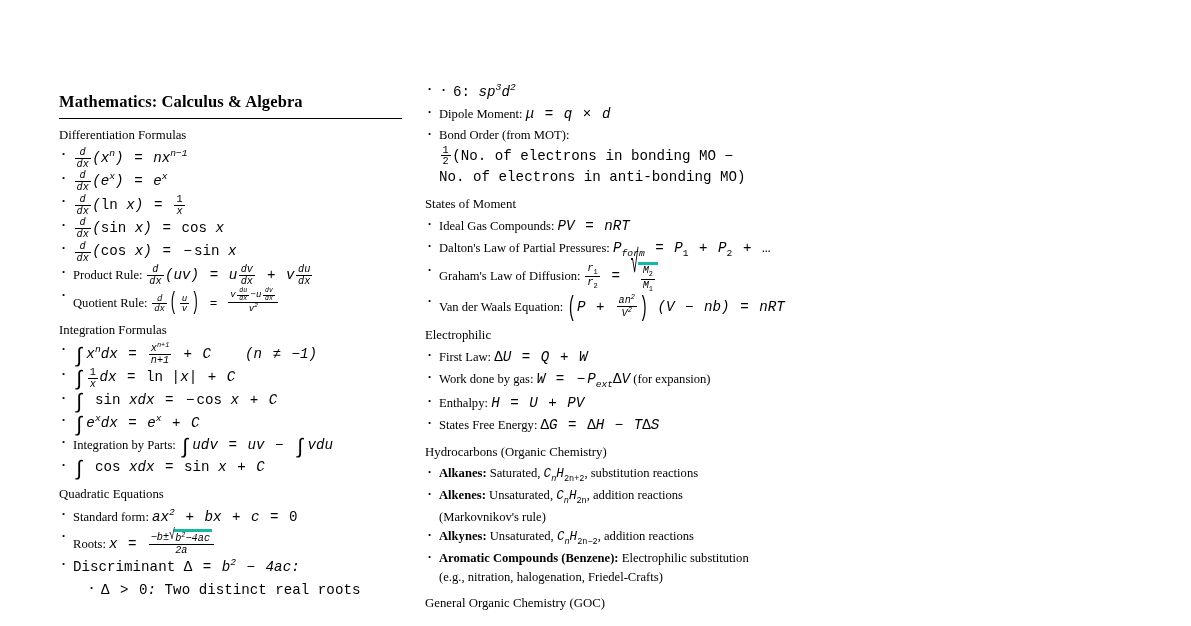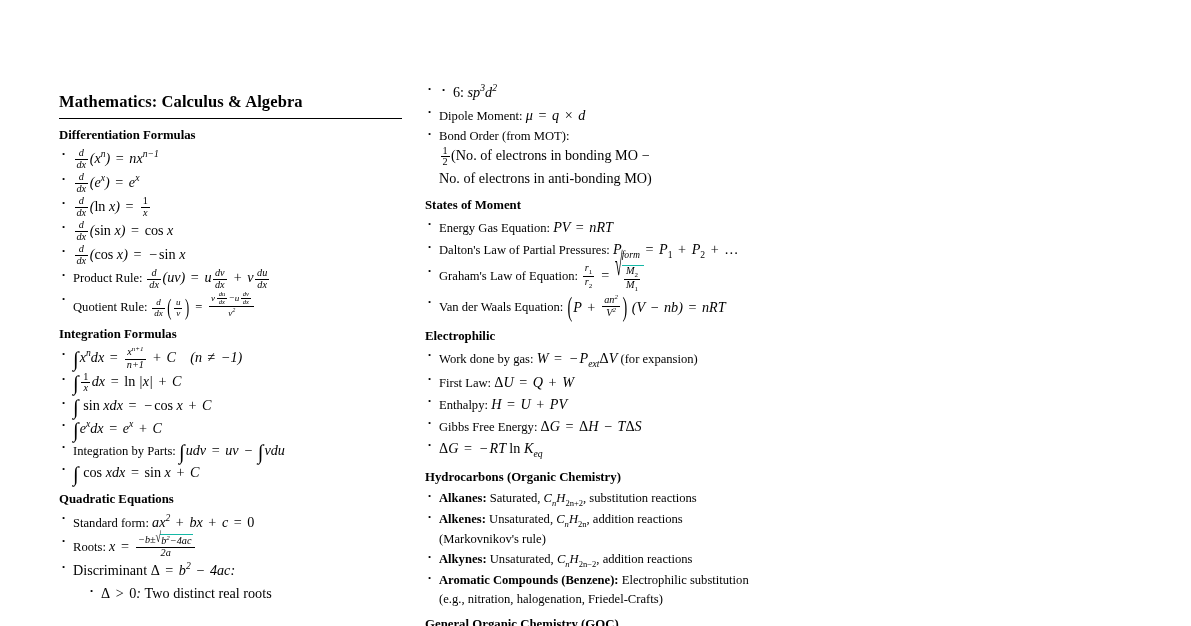--- a/index.html
+++ b/index.html
@@ -54,21 +54,21 @@
   }
   .title-rule {
     border: none;
     border-top: 1.6px solid #000;
     margin: 0 0 9px 0;
     width: 343px;
   }
 
   h2.section-title {
     font-size: 12.8px;
-    font-weight: bold;
+    font-weight: normal;
     margin: 9px 0 3px 0;
     line-height: 1.25;
     font-family: "Liberation Serif", "DejaVu Serif", serif;
   }
   h2.section-title.first { margin-top: 3px; }
 
   ul.flist {
     list-style: none;
     margin: 0;
     padding: 0;
@@ -106,21 +106,21 @@
     left: 3px;
     top: -0.5px;
     font-size: 9px;
     line-height: 2.0;
   }
 
   .lbl { font-weight: bold; margin-top: 33px; }
 
   
   .m {
-    font-family: Liberation Serif, serif;
+    font-family: Liberation Mono, monospace;
     font-style: italic;
     white-space: nowrap;
   }
   .m .up { font-style: normal; }
   .m .op { font-style: normal; padding: 0 2px; }
   .bigm { font-size: 14.2px; }
 
   sup, sub {
     font-size: 0.68em;
     font-style: italic;
@@ -150,21 +150,21 @@
   }
   .sqrt > .radical {
     font-size: 1.0em;
     display: inline-block;
     transform: scaleY(1.45) translateY(-0.02em);
     transform-origin: bottom;
     font-style: normal;
   }
   .sqrt > .radicand {
     display: inline-block;
-    border-top: 1px solid #14b8a6;
+    border-top: 3px solid #14b8a6;
     padding: 0 2px 0 1px;
     margin-left: -1px;
   }
 
   .bigsqrt > .radical { transform: scaleY(2.25) translateY(-0.03em); }
 
   
   .paren-lg {
     display: inline-block;
     transform: scaleY(1.9);
@@ -286,58 +286,55 @@
         <li>
           <span class="blockline">Bond Order (from MOT):</span>
           <span class="blockline m bigm"><span class="frac tight"><span class="num up">1</span><span class="den up">2</span></span><span class="up">(No. of electrons in bonding MO −</span></span>
           <span class="blockline m bigm"><span class="up">No. of electrons in anti-bonding MO)</span></span>
         </li>
       </ul>
 
       <h2 class="section-title">States of Moment</h2>
       <ul class="flist">
         <li>
-          <span>Energy Gas Equation:</span>
+          <span>Ideal Gas Compounds:</span>
           <span class="m bigm">PV <span class="op">=</span> nRT</span>
         </li>
         <li>
           <span>Dalton's Law of Partial Pressures:</span>
           <span class="m bigm">P<sub>form</sub> <span class="op">=</span> P<sub class="up">1</sub> <span class="op">+</span> P<sub class="up">2</sub> <span class="op">+</span> <span class="up">…</span></span>
         </li>
         <li>
-          <span>Graham's Law of Equation:</span>
+          <span>Graham's Law of Diffusion:</span>
           <span class="m bigm"><span class="frac tight"><span class="num">r<sub class="up">1</sub></span><span class="den">r<sub class="up">2</sub></span></span> <span class="op">=</span> <span class="sqrt bigsqrt"><span class="radical">√</span><span class="radicand"><span class="frac tight"><span class="num">M<sub class="up">2</sub></span><span class="den">M<sub class="up">1</sub></span></span></span></span></span>
         </li>
         <li>
           <span>Van der Waals Equation:</span>
           <span class="m bigm"><span class="paren-lg">(</span>P <span class="op">+</span> <span class="frac tight"><span class="num">an<sup>2</sup></span><span class="den">V<sup>2</sup></span></span><span class="paren-lg">)</span> (V <span class="op">−</span> nb) <span class="op">=</span> nRT</span>
         </li>
       </ul>
 
       <h2 class="section-title">Electrophilic</h2>
       <ul class="flist">
+        <li>
+          <span>First Law:</span>
+          <span class="m bigm"><span class="up">Δ</span>U <span class="op">=</span> Q <span class="op">+</span> W</span>
+        </li>
         <li>
           <span>Work done by gas:</span>
           <span class="m bigm">W <span class="op">=</span> <span class="op">−</span>P<sub>ext</sub><span class="up">Δ</span>V</span>
           <span>(for expansion)</span>
         </li>
         <li>
-          <span>First Law:</span>
-          <span class="m bigm"><span class="up">Δ</span>U <span class="op">=</span> Q <span class="op">+</span> W</span>
-        </li>
-        <li>
           <span>Enthalpy:</span>
           <span class="m bigm">H <span class="op">=</span> U <span class="op">+</span> PV</span>
         </li>
         <li>
-          <span>Gibbs Free Energy:</span>
+          <span>States Free Energy:</span>
           <span class="m bigm"><span class="up">Δ</span>G <span class="op">=</span> <span class="up">Δ</span>H <span class="op">−</span> T<span class="up">Δ</span>S</span>
-        </li>
-        <li>
-          <span class="m bigm"><span class="up">Δ</span>G <span class="op">=</span> <span class="op">−</span>RT <span class="up">ln</span> K<sub>eq</sub></span>
         </li>
       </ul>
 
       <h2 class="section-title">Hydrocarbons (Organic Chemistry)</h2>
       <ul class="flist">
         <li>
           <span class="lbl">Alkanes:</span>
           <span>Saturated, <span class="m">C<sub>n</sub>H<sub class="up">2n+2</sub></span>, substitution reactions</span>
         </li>
         <li>

